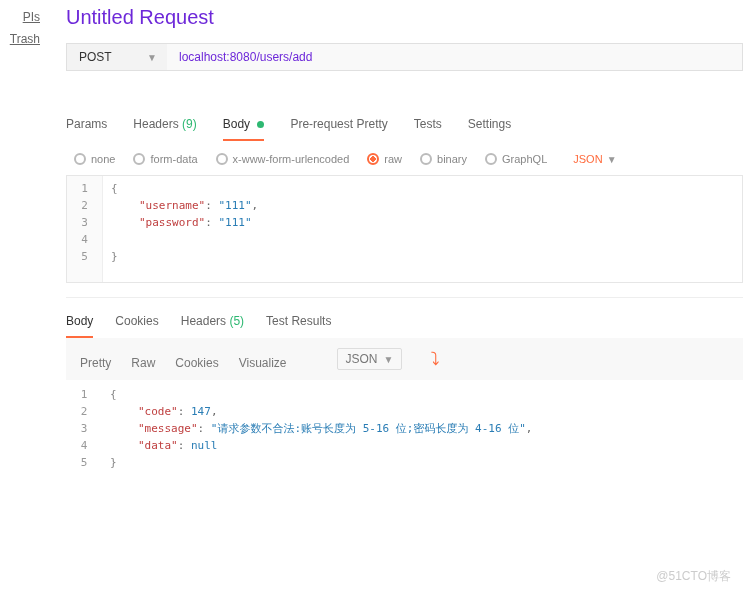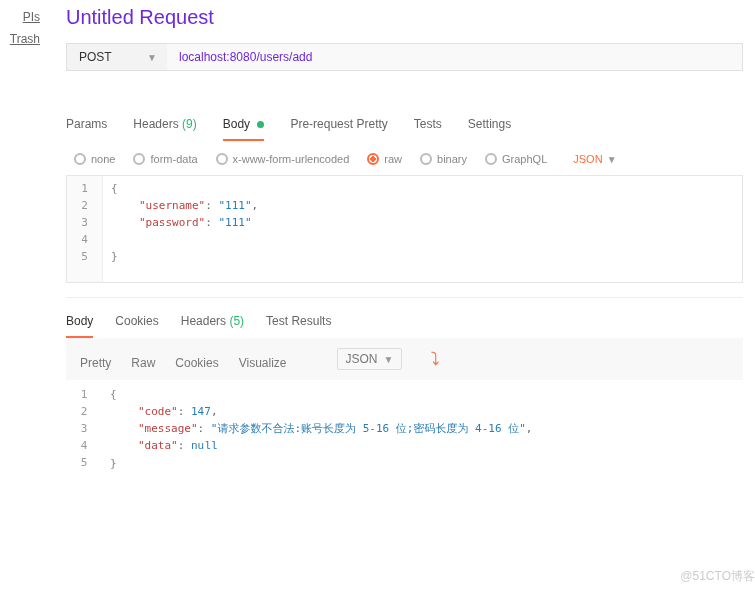--- a/index.html
+++ b/index.html
@@ -21,33 +21,33 @@
 .radio.on { border-color: #ff6b3d; background: radial-gradient(circle, #ff6b3d 45%, transparent 50%); }
 .json-lbl { color: #ff6b3d; margin-left: 8px; }
 .json-lbl .caret { color: #999; margin-left: 4px; font-size: 10px; }
 .editor { border: 1px solid #e6e6e6; height: 108px; display: flex; font-family: Consolas, monospace; font-size: 11px; }
 .gutter { width: 36px; background: #fafafa; text-align: center; color: #999; border-right: 1px solid #eee; padding-top: 4px; line-height: 17px; }
 .code { flex: 1; padding: 4px 8px; line-height: 17px; }
 .brace { color: #888; }
 .key { color: #bf3f3f; }
 .str { color: #2a7db5; }
 .num { color: #2a7db5; }
-.kw { color: #2a7db5; font-family: Liberation Mono, monospace; }
+.kw { color: #2a7db5; }
 .response-divider { height: 1px; background: #eee; margin: 14px 0 0; }
 .resp-tabs { display: flex; gap: 22px; padding: 14px 0 0 0; font-size: 12px; }
 .resp-tab { padding: 2px 0 8px; cursor: pointer; }
 .resp-tab.active { color: #333; border-bottom: 2px solid #ff6b3d; }
 .resp-toolbar { display: flex; gap: 20px; align-items: flex-end; background: #f8f8f8; padding: 10px 14px; font-size: 12px; color: #777; margin-top: 0; }
 .resp-toolbar .spacer { width: 10px; }
 .json-btn { border: 1px solid #ddd; padding: 3px 8px; border-radius: 2px; display: flex; align-items: center; gap: 6px; color: #777; }
 .wrap-icon { color: #ff6b3d; font-size: 18px; margin-left: 8px; }
 .resp-editor { display: flex; font-family: Consolas, monospace; font-size: 11px; margin-top: 4px; }
 .resp-gutter { width: 36px; text-align: center; color: #999; line-height: 17px; padding-top: 2px; }
 .resp-code { flex: 1; padding: 2px 8px; line-height: 17px; }
-.watermark { position: absolute; bottom: 10px; right: 0; color: #ccc; font-size: 12px; }
+.watermark { position: absolute; bottom: 10px; right: 24px; color: #ccc; font-size: 12px; }
 </style>
 </head>
 <body>
 
 <div class="left-sidebar">
   <div>PIs</div>
   <div>Trash</div>
 </div>
 
 <div class="main">

